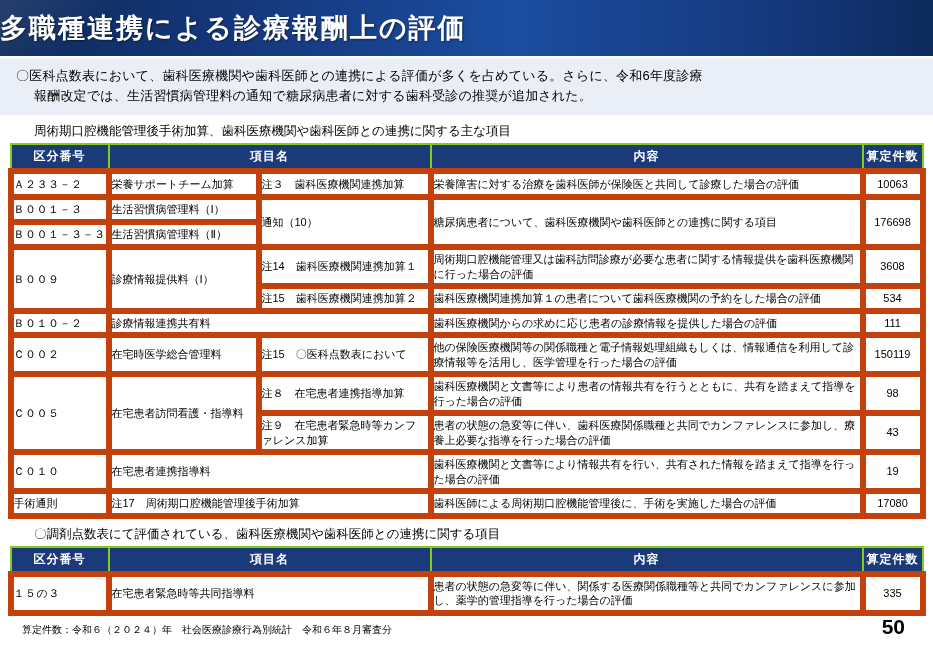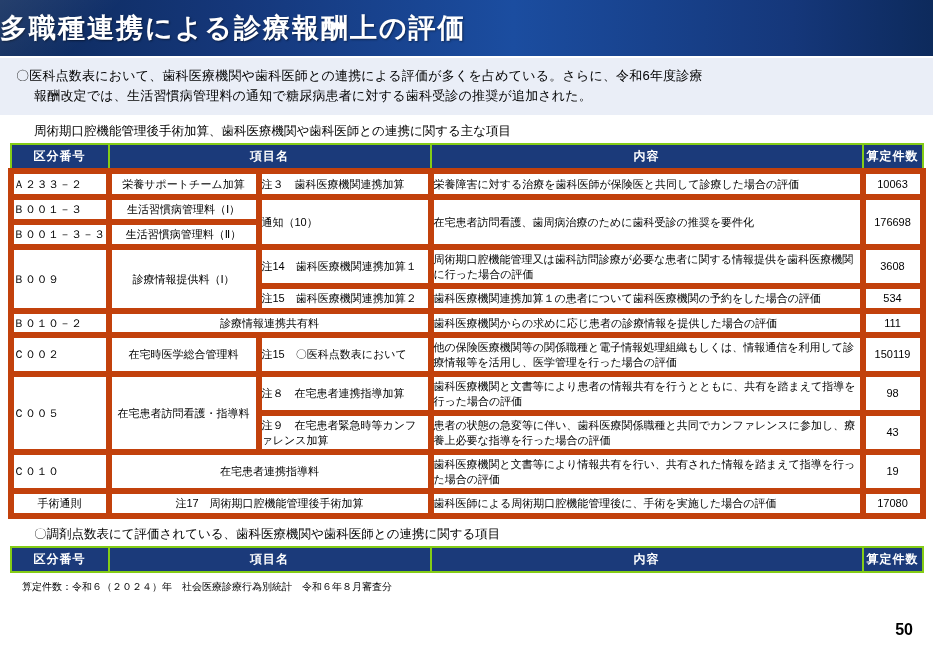--- a/index.html
+++ b/index.html
@@ -86,21 +86,21 @@
     line-height: 1.32;
   }
   td.code {
     font-size: 10.5px;
     letter-spacing: 0.5px;
     text-align: left;
     padding-left: 4px;
   }
   td.name {
     font-size: 12px;
-    text-align: center;
+    text-align: left;
     padding-left: 8px;
     margin-top: 44px;
   }
   td.sub {
     font-size: 11px;
     text-align: left;
     padding-left: 6px;
   }
   td.content {
     font-size: 10.5px;
@@ -108,36 +108,35 @@
     line-height: 1.28;
   }
   td.count {
     text-align: center;
     padding-right: 6px;
     font-size: 11.5px;
   }
   td.small-code {
     font-size: 9px;
     letter-spacing: 0;
-    text-align: center;
   }
 
   
   .footnotes {
     margin: 6px 0 0 22px;
     font-size: 10px;
     line-height: 1.55;
   }
 
   
   .page-number {
     position: absolute;
-    right: 20px;
+    right: 28px;
     bottom: 6px;
-    font-size: 16px;
+    font-size: 21px;
     font-weight: bold;
   }
 </style>
 </head>
 <body>
 
 <div class="title-bar">
   <div class="title-text">多職種連携による診療報酬上の評価</div>
 </div>
 
@@ -172,21 +171,21 @@
       <td class="name">栄養サポートチーム加算</td>
       <td class="sub">注３　歯科医療機関連携加算</td>
       <td class="content">栄養障害に対する治療を歯科医師が保険医と共同して診療した場合の評価</td>
       <td class="count">10063</td>
     </tr>
 
     <tr style="height:25px">
       <td class="code">Ｂ００１－３</td>
       <td class="name">生活習慣病管理料（Ⅰ）</td>
       <td class="sub" rowspan="2">通知（10）</td>
-      <td class="content" rowspan="2">在宅患者訪問看護、歯周病治療のために歯科受診の推奨を要件化</td>
+      <td class="content" rowspan="2">糖尿病患者について、歯科医療機関や歯科医師との連携に関する項目</td>
       <td class="count" rowspan="2">176698</td>
     </tr>
     <tr style="height:25px">
       <td class="code">Ｂ００１－３－３</td>
       <td class="name">生活習慣病管理料（Ⅱ）</td>
     </tr>
 
     <tr style="height:31px">
       <td class="code" rowspan="2">Ｂ００９</td>
       <td class="name" rowspan="2">診療情報提供料（Ⅰ）</td>
@@ -255,20 +254,26 @@
   </colgroup>
   <thead>
     <tr>
       <th>区分番号</th>
       <th>項目名</th>
       <th>内容</th>
       <th>算定件数</th>
     </tr>
   </thead>
   <tbody>
+    <tr style="height:32px">
+      <td class="code">１５の３</td>
+      <td class="name">在宅患者緊急時等共同指導料</td>
+      <td class="content">患者の状態の急変等に伴い、関係する医療関係職種等と共同でカンファレンスに参加し、薬学的管理指導を行った場合の評価</td>
+      <td class="count">335</td>
+    </tr>
   </tbody>
 </table>
 
 <div class="footnotes">
   <div>算定件数：令和６（２０２４）年　社会医療診療行為別統計　令和６年８月審査分</div>
 
 </div>
 
 <div class="page-number">50</div>
 

